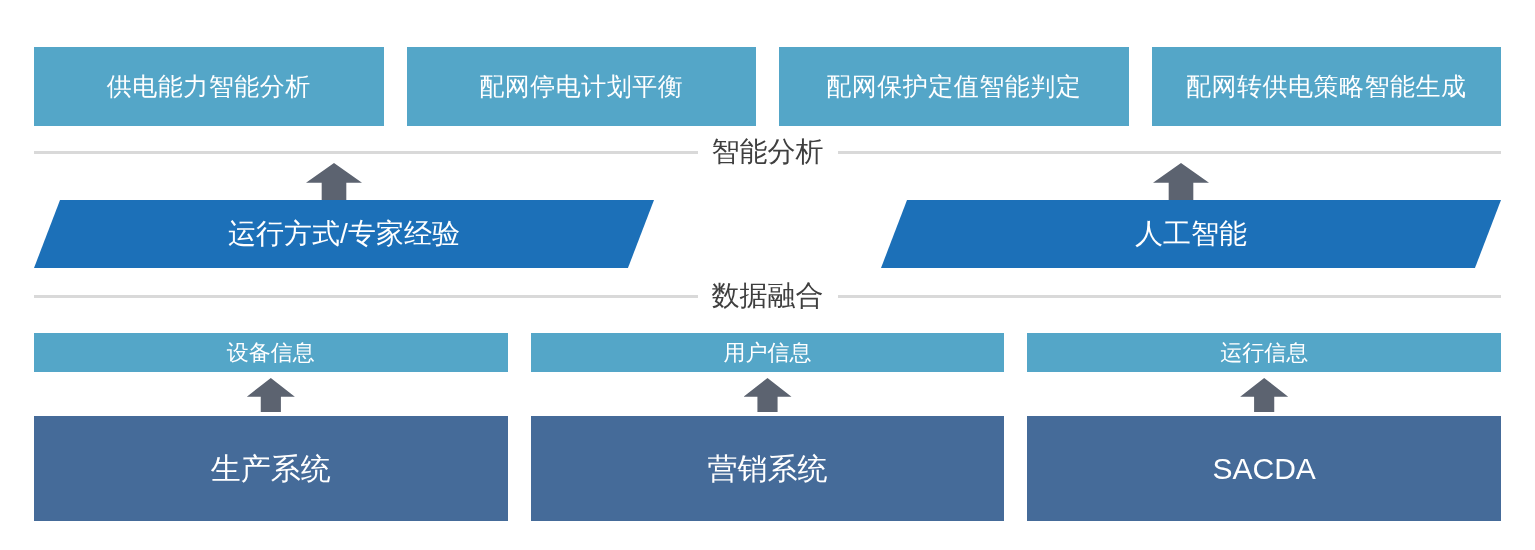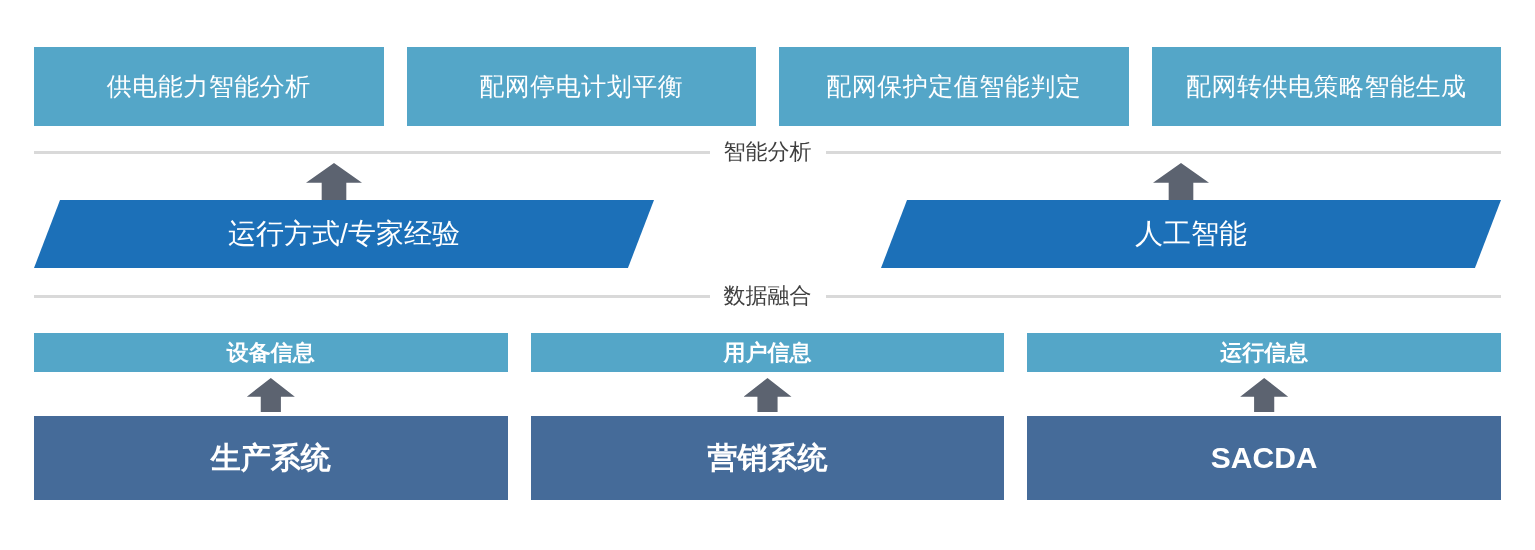--- a/index.html
+++ b/index.html
@@ -53,21 +53,21 @@
     display: flex;
     align-items: center;
     gap: 14px;
   }
   .divider .rule {
     flex: 1 1 0;
     height: 3px;
     background: #d9d9d9;
   }
   .divider .caption {
-    font-size: 22px;
+    font-size: 28px;
     color: #3f3f3f;
     line-height: 1;
     white-space: nowrap;
   }
   #divider-analysis { top: 141px; }
   #divider-fusion   { top: 285px; }
 
   
   .mid-band {
     position: absolute;
@@ -130,21 +130,20 @@
 
   
   .bottom-row {
     position: absolute;
     left: 34px;
     top: 333px;
     width: 1467px;
     height: 167px;
     display: flex;
     gap: 23px;
-    font-weight: bold;
   }
   .bottom-col {
     flex: 1 1 0;
     position: relative;
     height: 167px;
   }
   .info-bar {
     position: absolute;
     left: 0;
     top: 0;
@@ -156,21 +155,21 @@
     align-items: center;
     justify-content: center;
     font-size: 22px;
     line-height: 1;
   }
   .system-box {
     position: absolute;
     left: 0;
     top: 83px;
     width: 100%;
-    height: 84px;
+    height: 105px;
     background: #456b99;
     color: #ffffff;
     display: flex;
     align-items: center;
     justify-content: center;
     font-size: 30px;
     line-height: 1;
   }
   .col-arrow {
     position: absolute;

